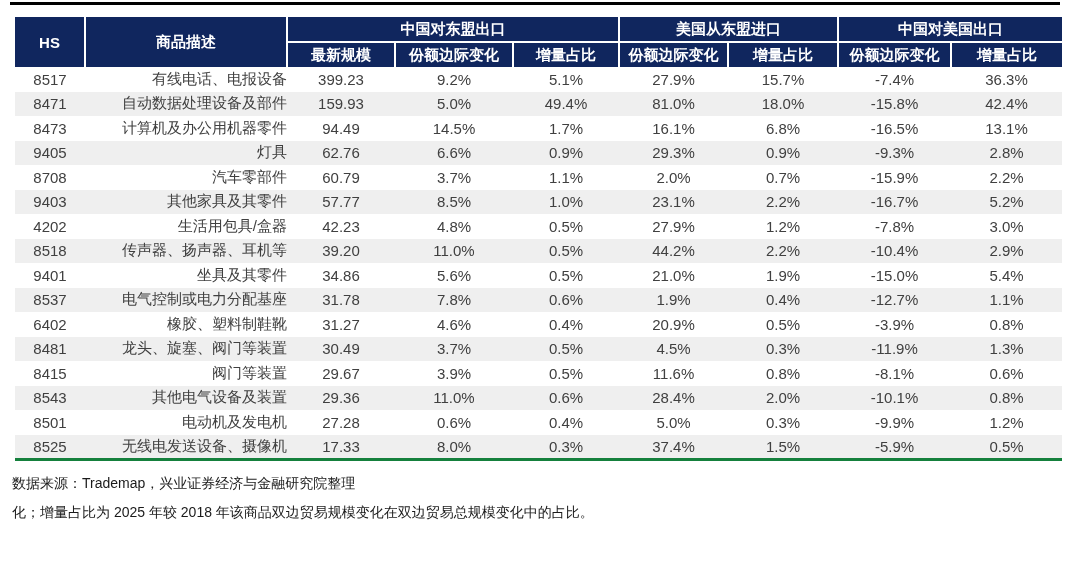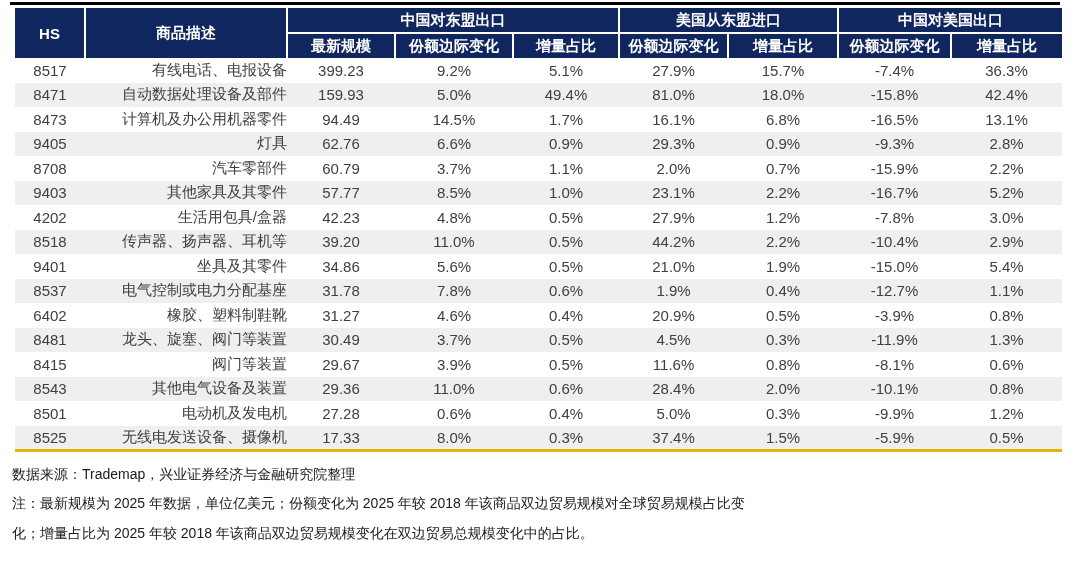--- a/index.html
+++ b/index.html
@@ -18,23 +18,23 @@
   .page{width:1080px;height:581px;position:relative;}
   .title{
     margin:6px 0 0 12px;
     font-size:20px;font-weight:bold;color:var(--title-text);
     letter-spacing:0.5px;height:27px;line-height:27px;
   }
   .title-rule{
     margin:2px 0 0 10px;width:1050px;height:3px;background:#000000;
   }
   table.main{
-    margin:3px 0 0 15px;width:1047px;
+    margin:12px 0 0 15px;width:1047px;
     border-collapse:collapse;table-layout:fixed;
-    border-bottom:3px solid #eab308;
+    border-bottom:3px solid #15803d;
   }
   thead th{
     background:var(--header-bg);color:var(--header-text);
     font-weight:bold;font-size:15px;height:25px;padding:0;
     text-align:center;vertical-align:middle;
   }
   thead th + th{border-left:2px solid #ffffff;}
   thead tr.sub th:first-child{border-left:2px solid #ffffff;}
   thead th.g{border-bottom:2px solid #ffffff;}
   tbody td{
@@ -260,17 +260,16 @@
           <td class="num">37.4%</td>
           <td class="num">1.5%</td>
           <td class="num">-5.9%</td>
           <td class="num">0.5%</td>
         </tr>
       </tbody>
   </table>
 
   <div class="footer">
     <div>数据来源：Trademap，兴业证券经济与金融研究院整理</div>
-    <div>注：最新规模为 2025 年数据，单位亿美元；份额变化为 2025 年较 2018 年该商品双边贸易规模对全球贸易规模占比变</div>
     <div>化；增量占比为 2025 年较 2018 年该商品双边贸易规模变化在双边贸易总规模变化中的占比。</div>
   </div>
 
 </div>
 
 </body></html>

